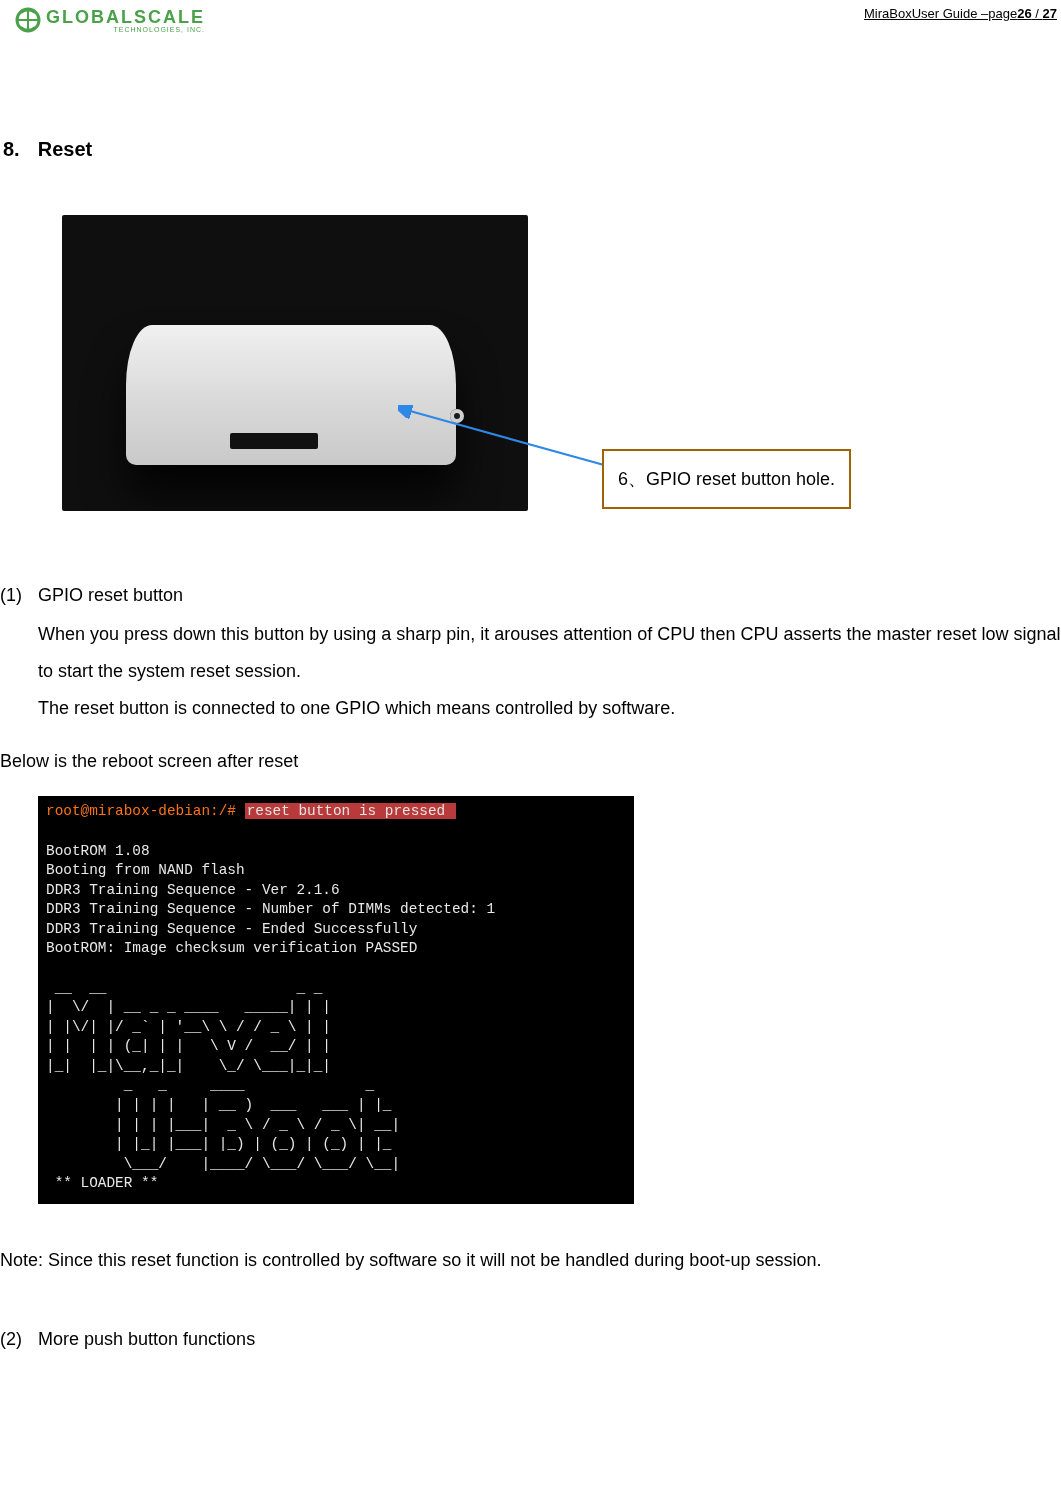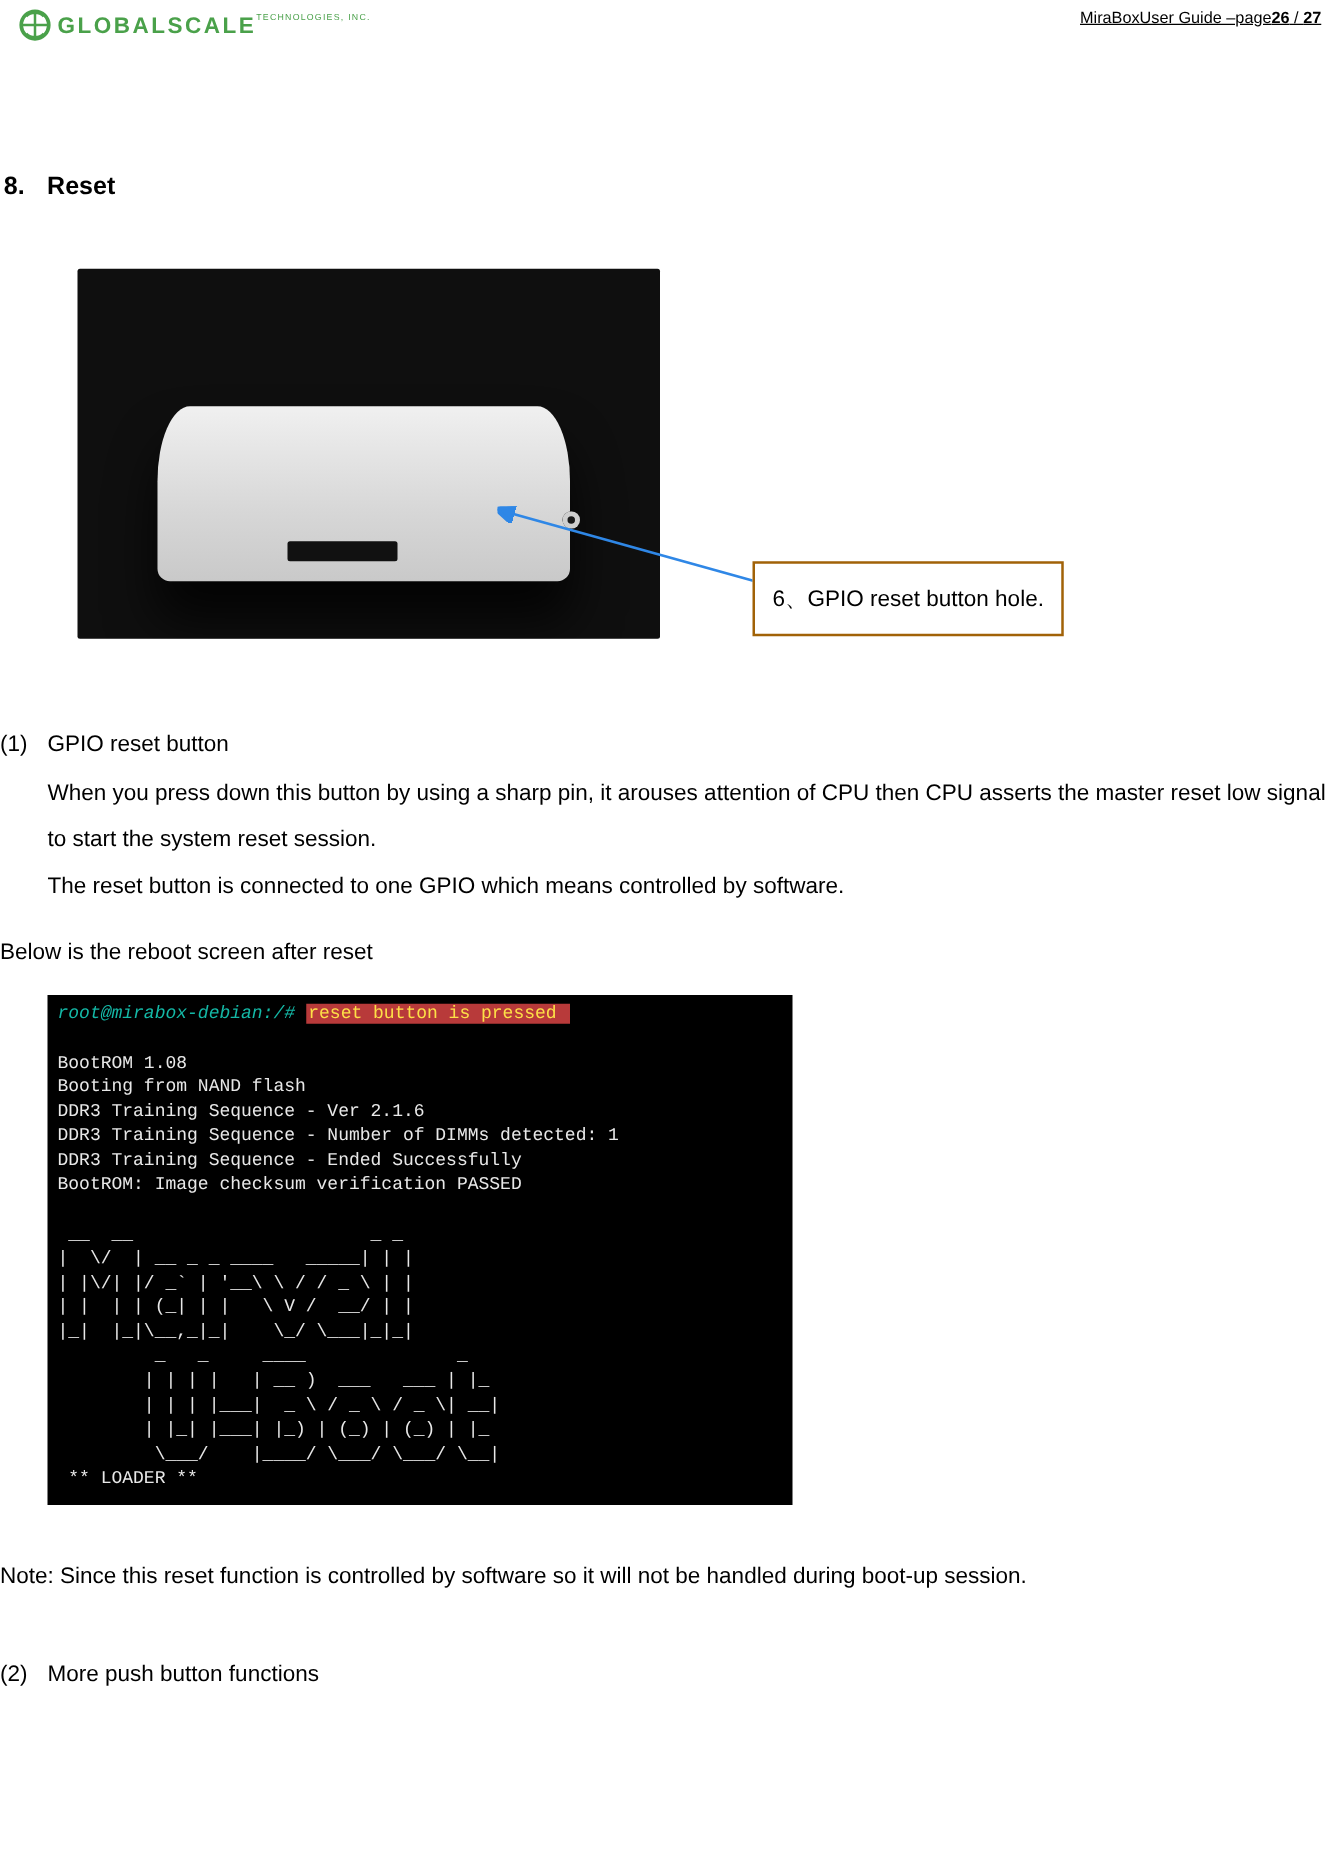--- a/index.html
+++ b/index.html
@@ -21,20 +21,21 @@
     align-items: flex-start;
     padding: 0 4px 0 14px;
   }
   .logo-box {
     display: flex;
     align-items: center;
     gap: 4px;
   }
   .logo-text {
     display: flex;
+    flex-direction: column;
     line-height: 1;
   }
   .logo-main {
     font-size: 18px;
     letter-spacing: 2px;
     font-weight: 700;
     color: #4aa14a;
   }
   .logo-sub {
     font-size: 7px;
@@ -141,24 +142,24 @@
     width: 596px;
     background: #000;
     color: #e8e8e8;
     font-family: "Courier New", monospace;
     font-size: 14.4px;
     line-height: 1.36;
     padding: 6px 8px 10px 8px;
     box-sizing: border-box;
     white-space: pre;
   }
-  .term-prompt { color: #14b8a6; font-style: italic; }
+  .term-prompt { color: #f97316; }
   .term-highlight {
     background: #b83a3a;
-    color: #fde047;
+    color: #e5e5e5;
     padding: 0 2px;
   }
   .note-para {
     margin-top: 38px;
   }
   .list-row-2 {
     display: flex;
     gap: 8px;
     margin-top: 42px;
   }

